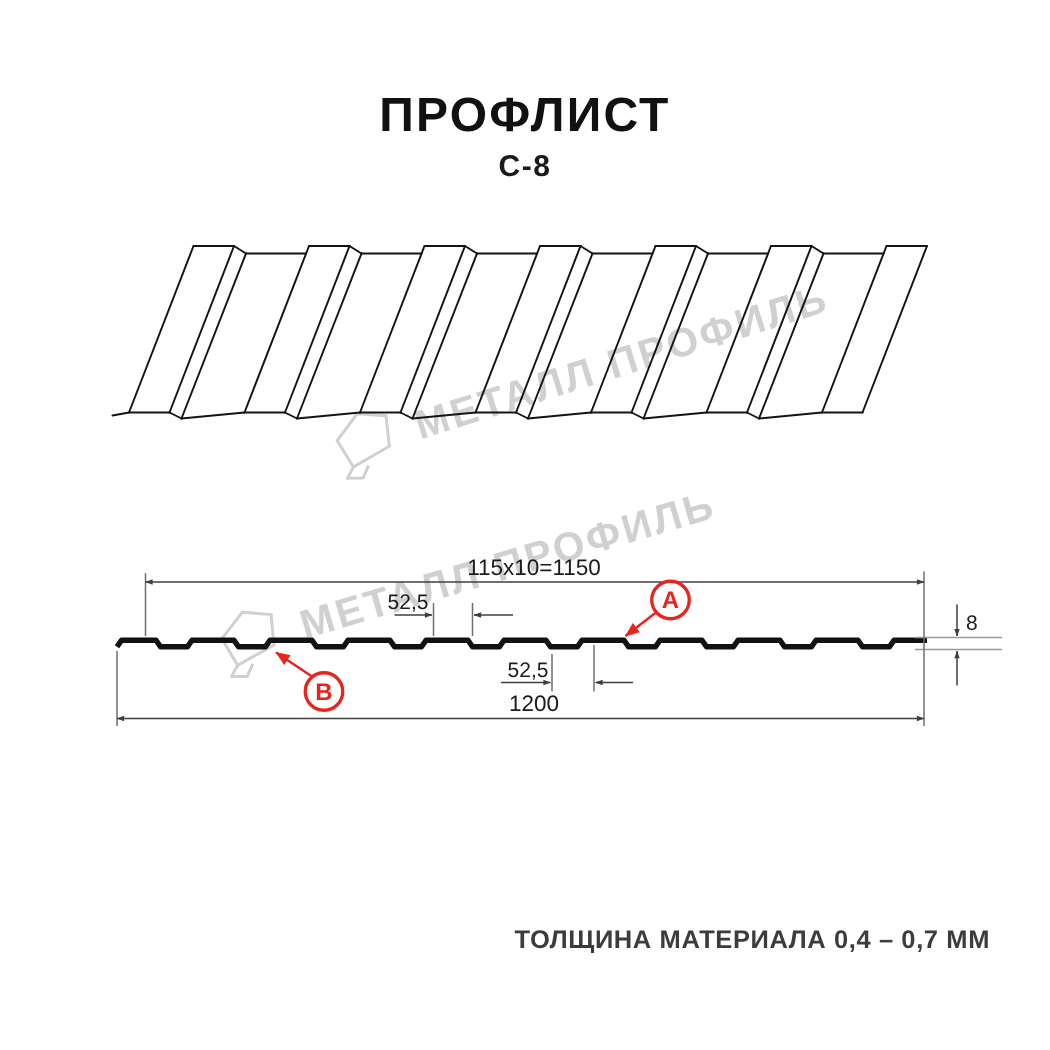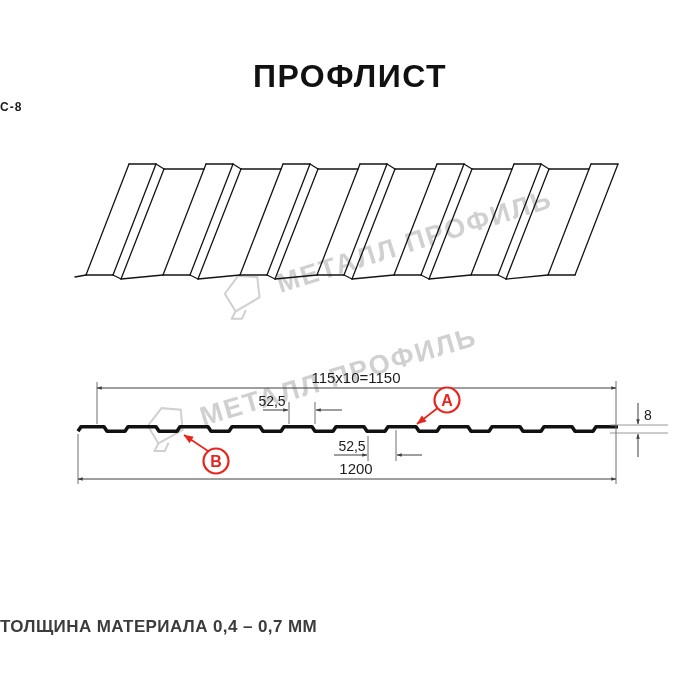--- a/index.html
+++ b/index.html
@@ -1,22 +1,22 @@
 <!DOCTYPE html>
 <html><head>
 <meta charset="utf-8">
 <style>
   html,body{margin:0;padding:0;background:#fff;}
   .stage{position:relative;width:700px;height:700px;background:#fff;overflow:hidden;
          font-family:"Liberation Sans", sans-serif;}
   .title{position:absolute;left:0;top:58px;width:700px;text-align:center;
          font-size:32px;font-weight:800;letter-spacing:1.5px;color:#111;}
-  .subtitle{position:absolute;left:0;top:100px;width:700px;text-align:left;
-         font-size:12px;font-weight:700;letter-spacing:1px;color:#1a1a1a;}
-  .footer{position:absolute;left:0;top:617px;width:660px;text-align:left;
+  .subtitle{position:absolute;left:0;top:100px;width:700px;text-align:center;
+         font-size:20px;font-weight:700;letter-spacing:1px;color:#1a1a1a;}
+  .footer{position:absolute;left:0;top:617px;width:660px;text-align:right;
          font-size:17px;font-weight:700;letter-spacing:.4px;color:#3c3c3c;}
   .wm{position:absolute;display:flex;align-items:center;gap:9px;height:46px;
       transform-origin:0 50%;z-index:1;pointer-events:none;}
   .wm-text{font-size:27px;font-weight:700;letter-spacing:2px;color:#d0d0d0;white-space:nowrap;}
   .wm1{left:225px;top:278px;transform:rotate(-17.5deg);}
   .wm2{left:148px;top:410px;transform:rotate(-16.5deg);}
   svg.draw{position:absolute;left:0;top:0;z-index:2;}
   .dimtxt{font-size:15px;fill:#1c1c1c;}
   .dimtxt-sm{font-size:14px;fill:#1c1c1c;}
   .callout{font-size:16px;font-weight:700;}

